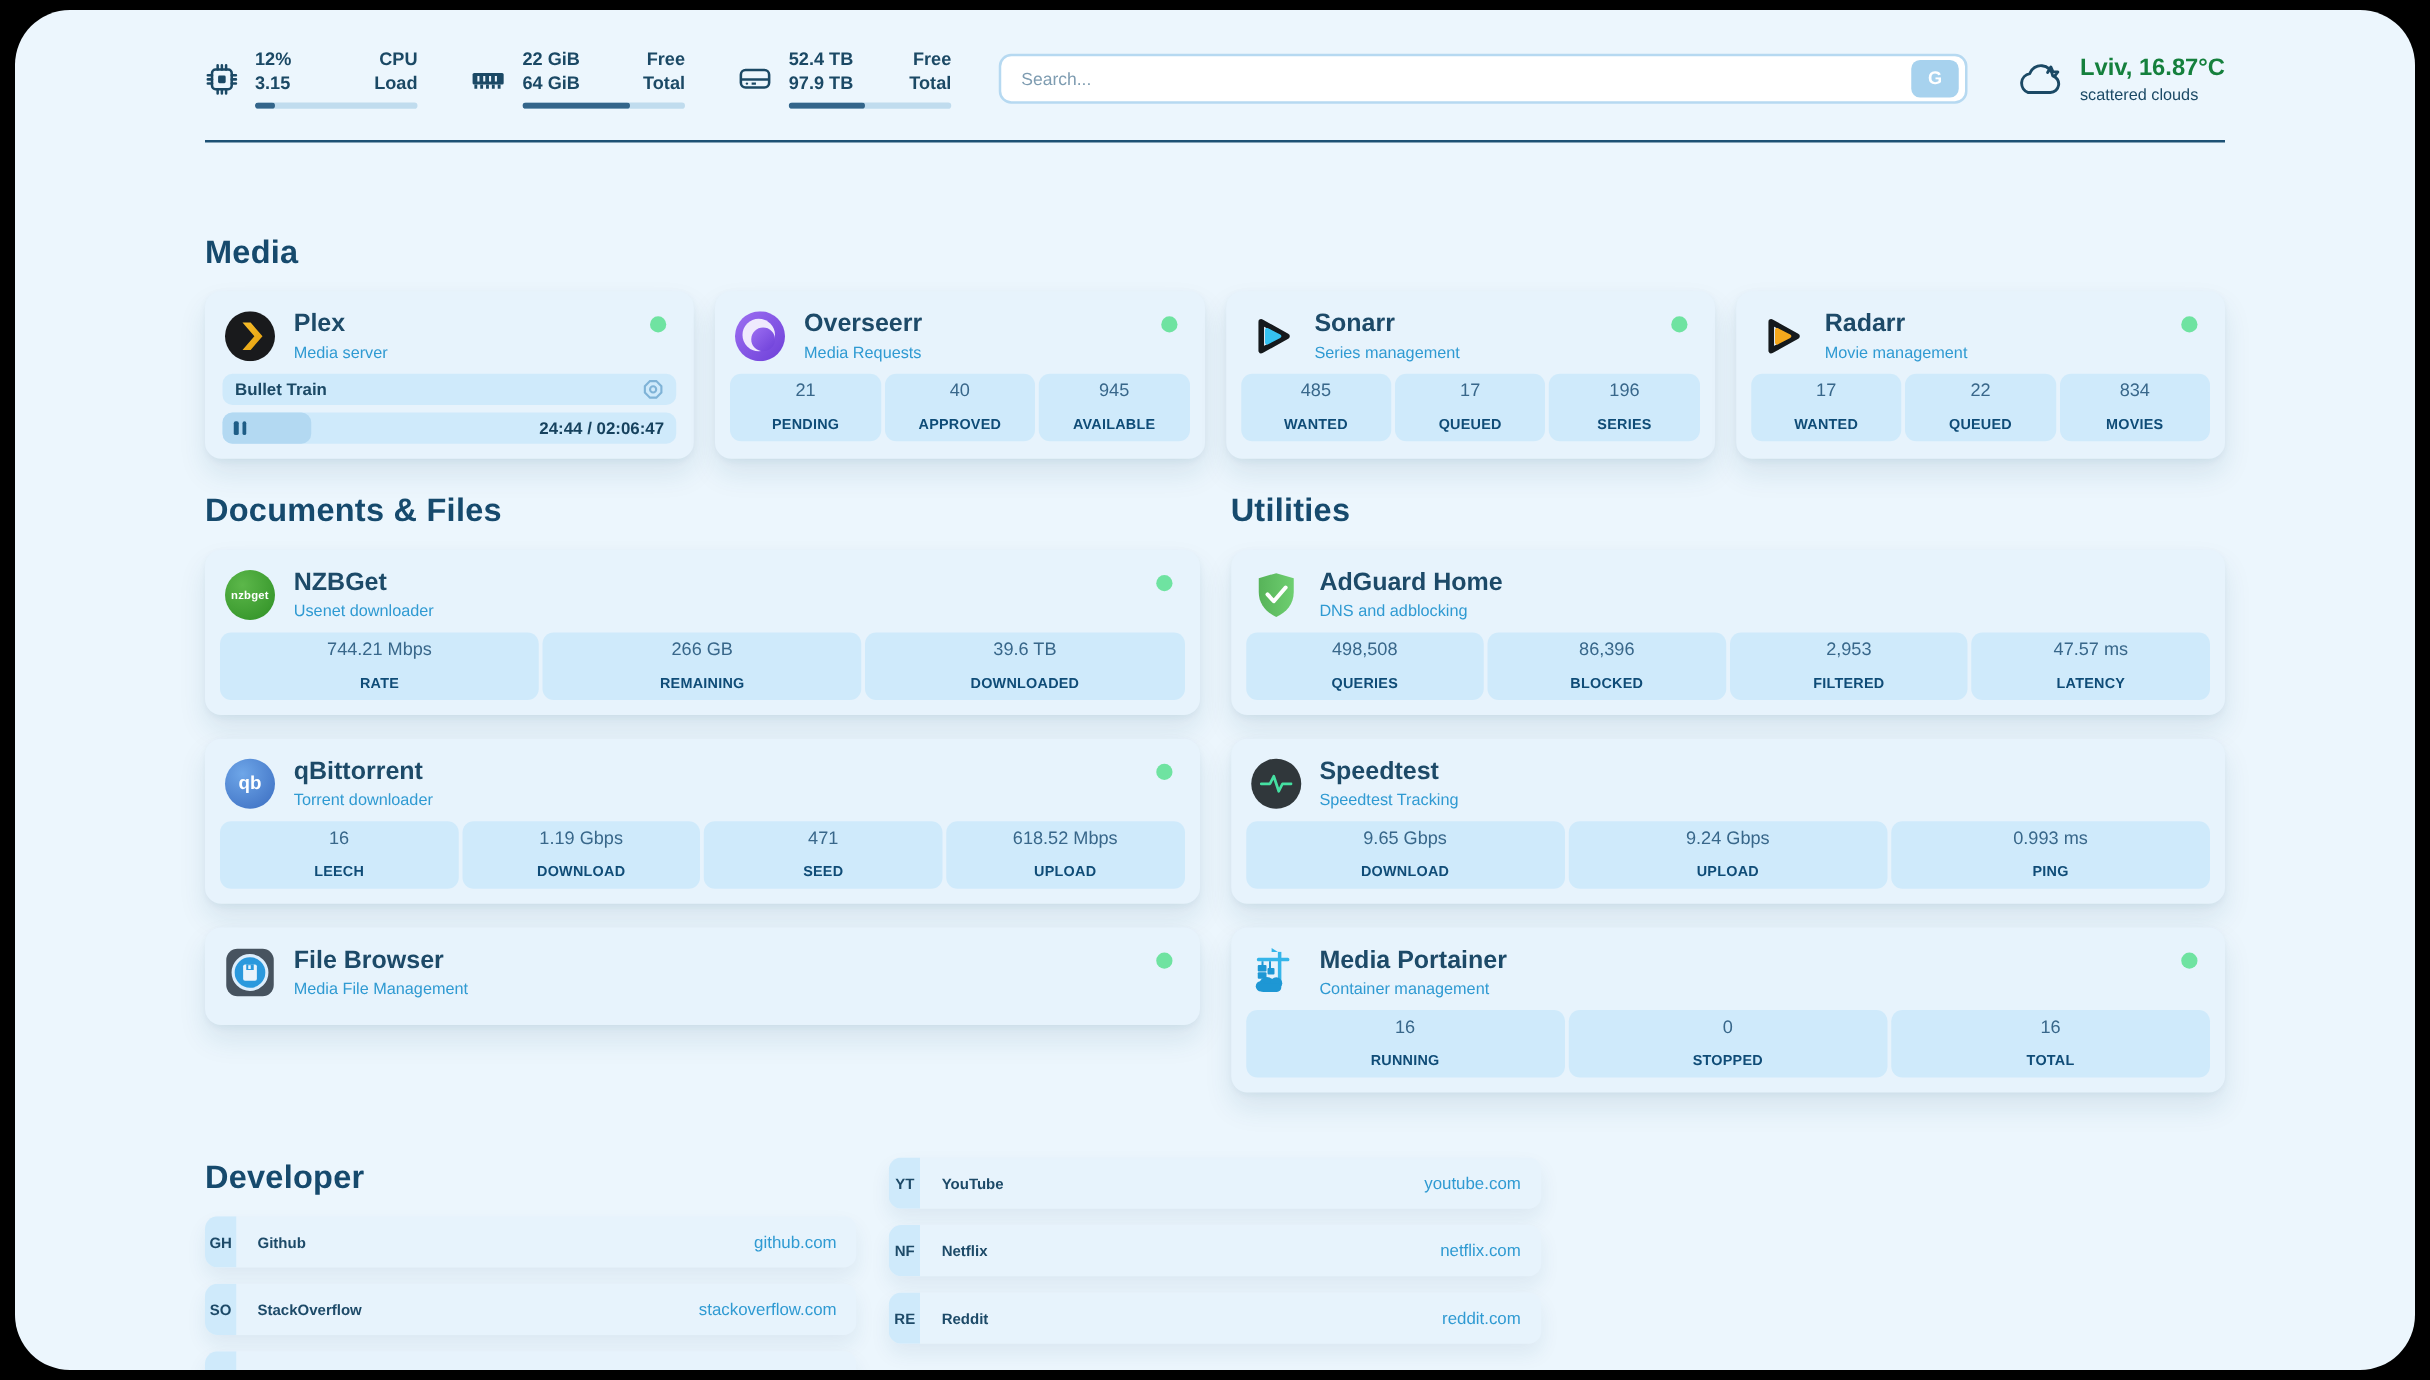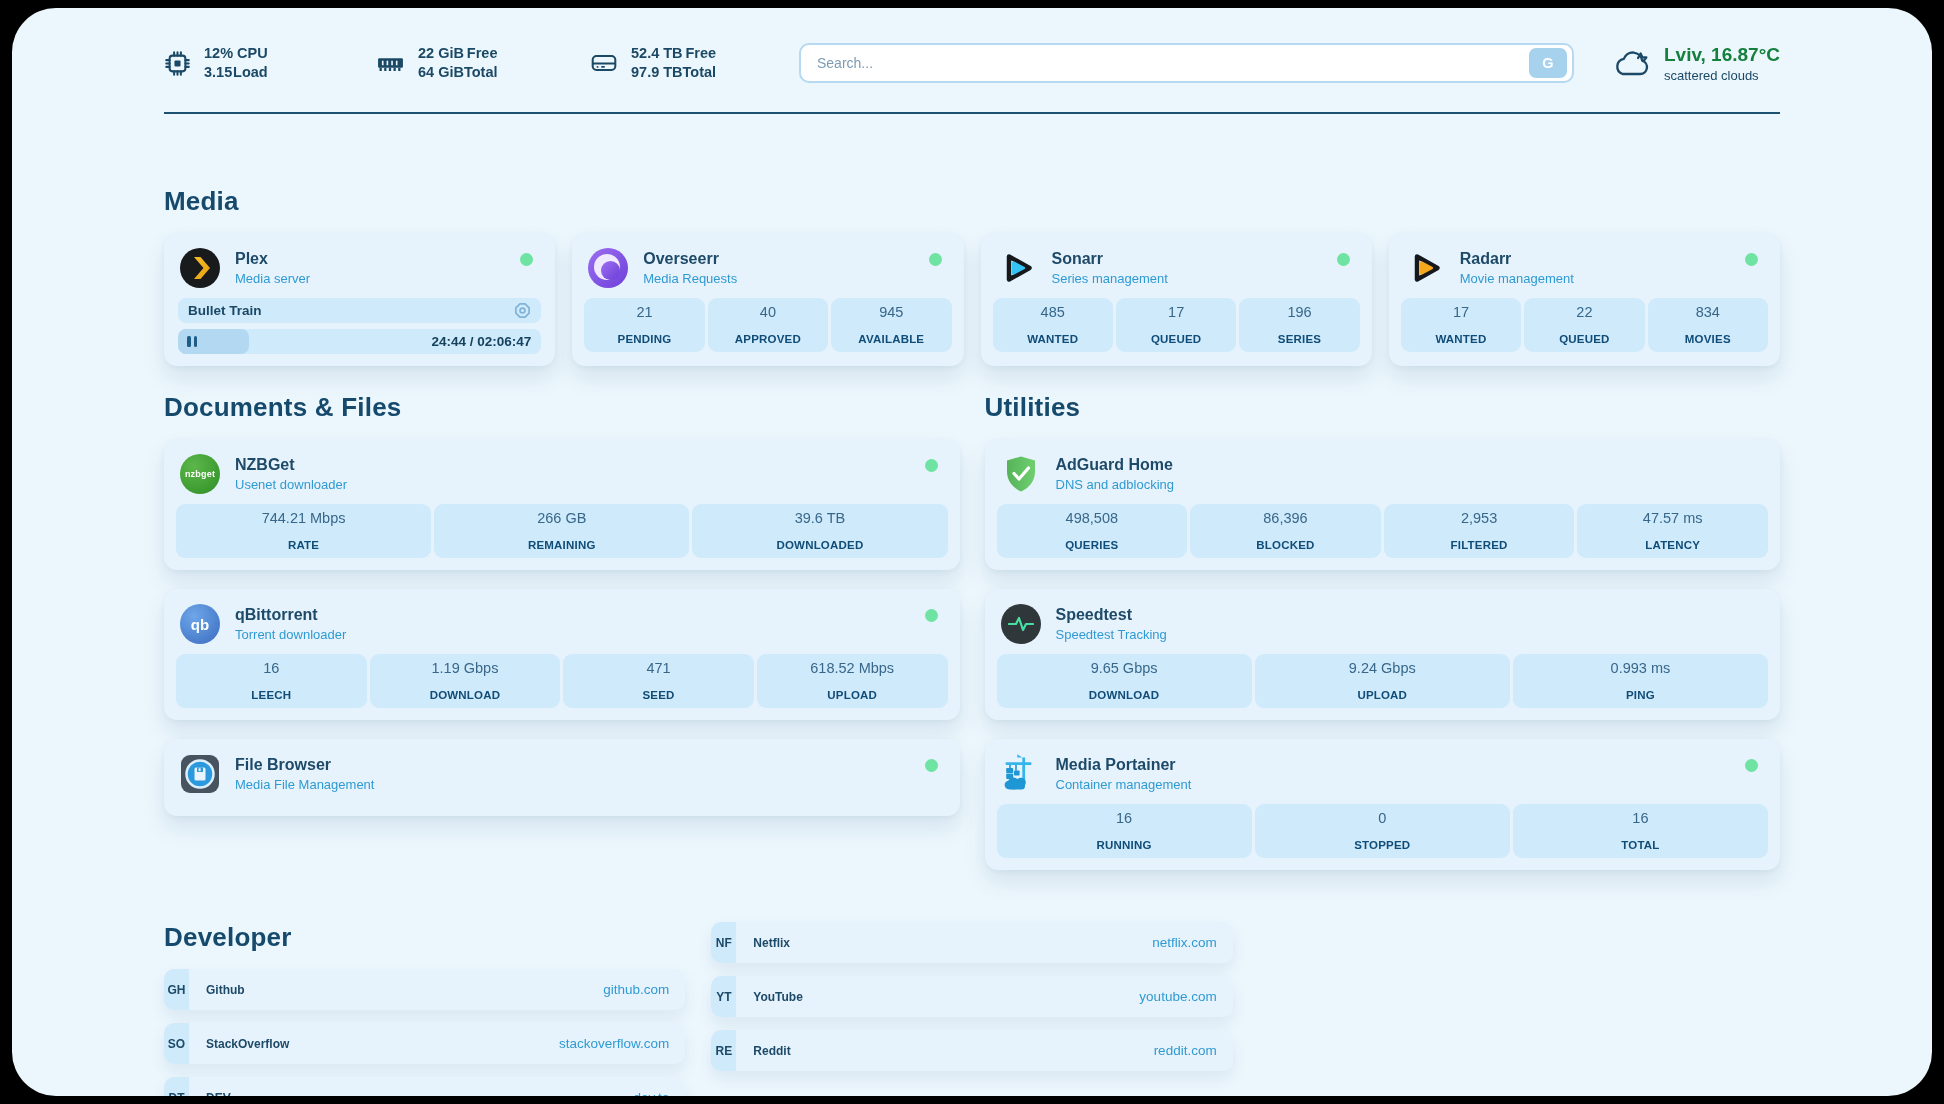--- a/index.html
+++ b/index.html
@@ -5,21 +5,21 @@
   html,body{margin:0;padding:0;background:#000;}
   body{width:1944px;height:1104px;position:relative;font-family:"Liberation Sans",sans-serif;overflow:hidden;}
   .frame{position:absolute;inset:8px 12px;background:#ecf6fd;border-radius:44px;overflow:hidden;}
   .inner{width:1616px;margin:0 auto;padding-top:26px;}
 
   
   .topbar{display:flex;align-items:center;height:58px;}
   .stats{display:flex;gap:42px;align-items:center;}
   .stat{display:flex;gap:13px;align-items:center;}
   .stat-icon{display:flex;align-items:center;}
-  .stat-body{display:flex;flex-direction:row;gap:6px;width:130px;}
+  .stat-body{display:flex;flex-direction:column;gap:6px;width:130px;}
   .stat-text{display:flex;justify-content:space-between;font-size:14.5px;font-weight:600;color:#1b4965;line-height:1.3;}
   .stat-col{display:flex;flex-direction:column;}
   .stat-col2{text-align:right;}
   .meter{height:5px;background:#c0dcee;border-radius:3px;overflow:hidden;}
   .meter-fill{height:100%;background:#33658a;border-radius:3px;}
 
   .searchbar{flex:1;margin:0 38px;height:40px;background:#fff;border:2px solid #b6d9f1;border-radius:10px;display:flex;align-items:center;padding:0 5px 0 14px;box-sizing:border-box;}
   .searchbar input{flex:1;border:0;outline:0;background:transparent;font-size:14px;color:#1b4965;font-family:inherit;}
   .searchbar input::placeholder{color:#7e9cb1;}
   .gbtn{width:38px;height:30px;border:0;border-radius:7px;background:#a7d2ee;color:#fff;font-weight:700;font-size:14.5px;display:flex;align-items:center;justify-content:center;cursor:pointer;font-family:inherit;}
@@ -35,21 +35,21 @@
   .media-title{margin-top:72px;}
   .grid4{display:grid;grid-template-columns:repeat(4,1fr);gap:17px;}
   .twocol{display:grid;grid-template-columns:1fr 1fr;gap:25px;margin-top:26px;}
   .cardstack{display:flex;flex-direction:column;gap:19px;}
   .grid3{display:grid;grid-template-columns:repeat(3,1fr);gap:26px;margin-top:52px;}
 
   
   .card{background:#e7f3fc;border-radius:13px;box-shadow:0 12px 22px rgba(23,74,109,.10),0 2px 5px rgba(23,74,109,.05);padding:11px 12px 12px;position:relative;box-sizing:border-box;}
   .card-head{display:flex;align-items:center;gap:15px;padding:4px 4px 10px;}
   .app-icon{width:40px;height:40px;flex:0 0 auto;display:flex;align-items:center;justify-content:center;}
-  .card-name{font-size:16px;font-weight:700;color:#1d4a68;}
+  .card-name{font-size:20px;font-weight:700;color:#1d4a68;}
   .card-sub{font-size:13px;color:#2f9ad2;margin-top:3px;}
   .dot{position:absolute;top:20px;right:22px;width:13px;height:13px;border-radius:50%;background:#6fe3a1;}
   .card-stats{display:flex;gap:3px;}
   .statbox{flex:1;background:#cfeafb;border-radius:9px;text-align:center;padding:6px 4px 7px;}
   .statval{font-size:14.5px;color:#38678a;}
   .statlbl{font-size:11.5px;font-weight:700;color:#0f4c77;margin-top:13px;letter-spacing:.2px;}
 
   
   .np{display:flex;flex-direction:column;gap:6px;margin:0 2px;}
   .np-row{height:25px;background:#cfeafb;border-radius:8px;display:flex;align-items:center;justify-content:space-between;padding:0 10px;}
@@ -538,28 +538,28 @@
             <a class="linkrow">
     <span class="badge b-badge">DT</span>
     <span class="linkname b-name">DEV</span>
     <span class="linkurl b-url">dev.to</span>
   </a>
           </div>
   </div>
         <div>
     <div class="linkstack">
             <a class="linkrow">
+    <span class="badge b-badge">YT</span>
+    <span class="linkname b-name">YouTube</span>
+    <span class="linkurl b-url">youtube.com</span>
+  </a>
+            <a class="linkrow">
     <span class="badge b-badge">NF</span>
     <span class="linkname b-name">Netflix</span>
     <span class="linkurl b-url">netflix.com</span>
-  </a>
-            <a class="linkrow">
-    <span class="badge b-badge">YT</span>
-    <span class="linkname b-name">YouTube</span>
-    <span class="linkurl b-url">youtube.com</span>
   </a>
             <a class="linkrow">
     <span class="badge b-badge">RE</span>
     <span class="linkname b-name">Reddit</span>
     <span class="linkurl b-url">reddit.com</span>
   </a>
           </div>
   </div>
       </div>
   </div>

